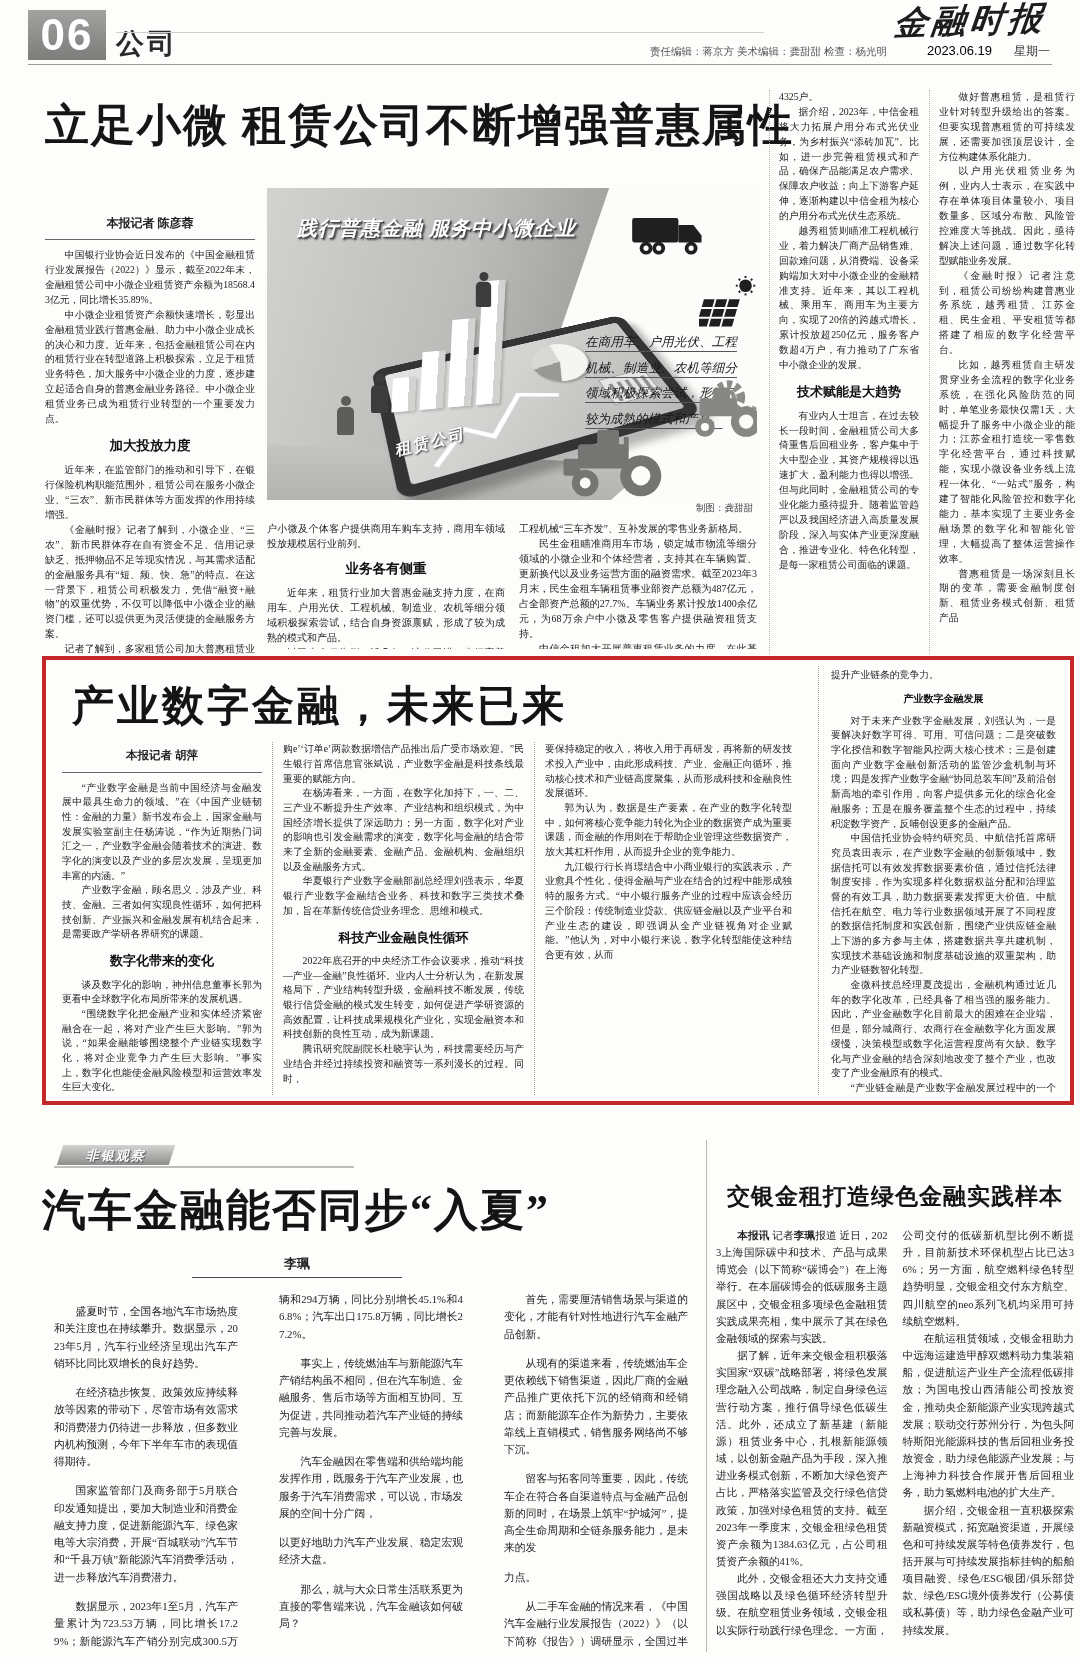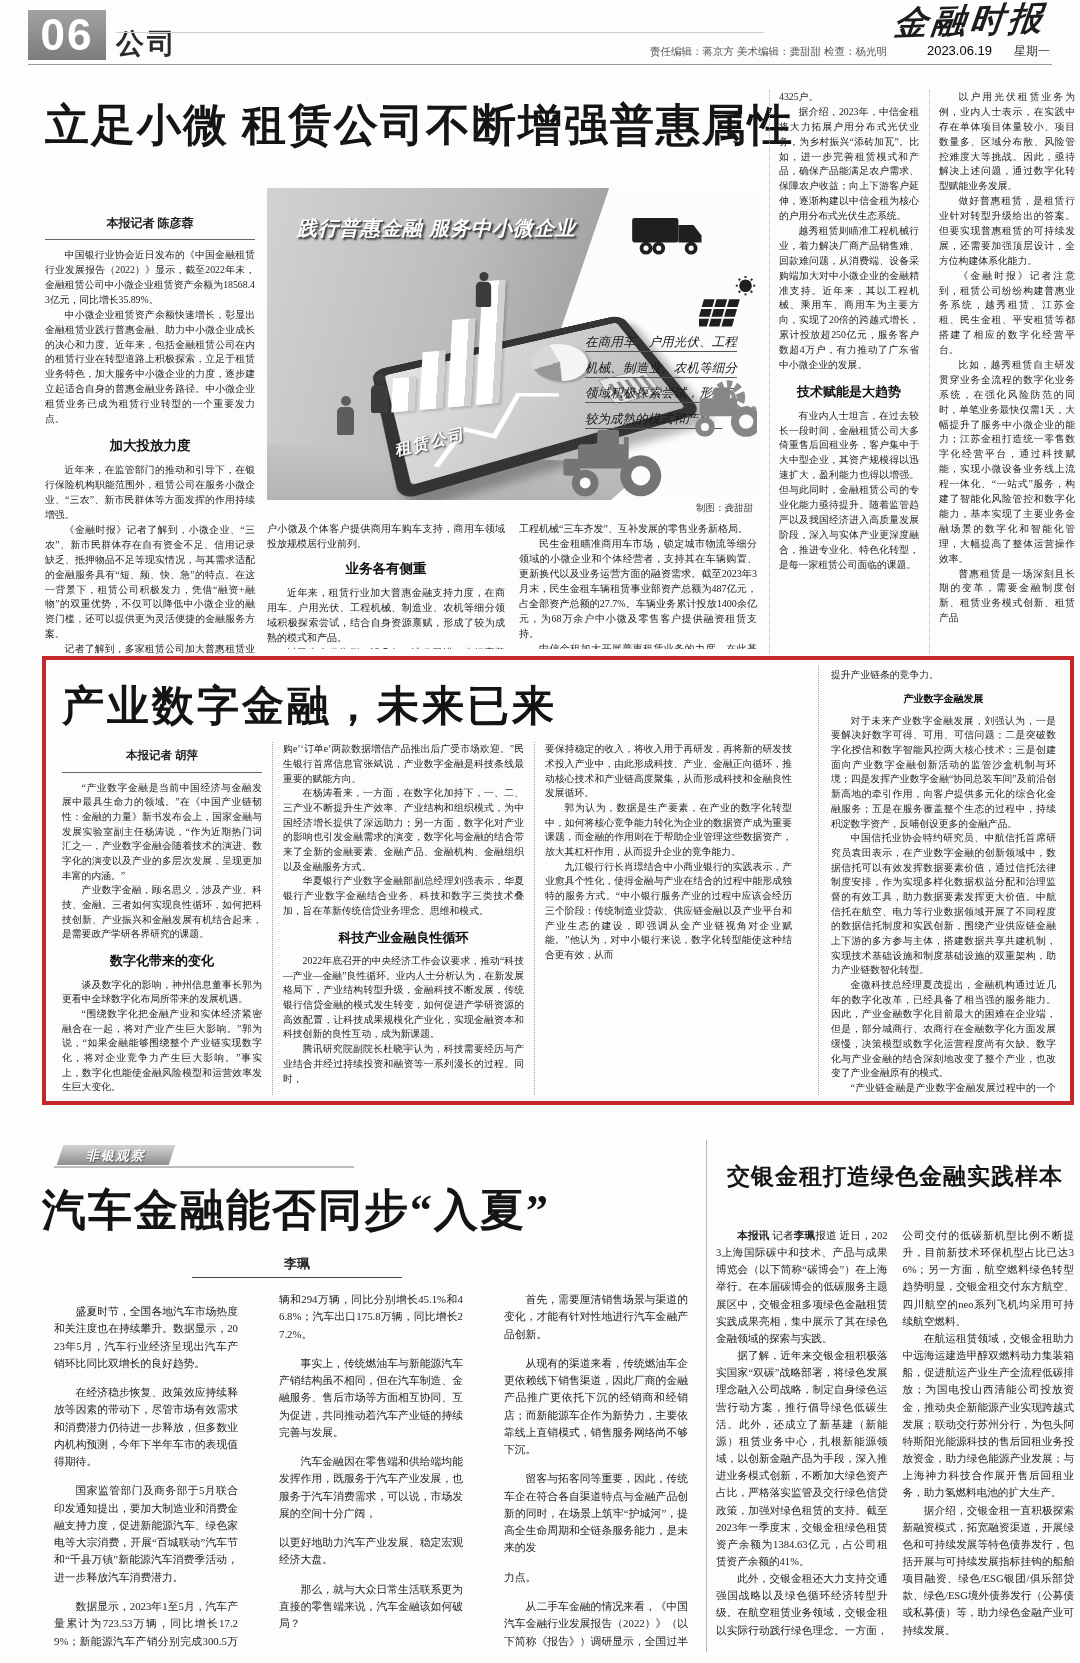--- a/index.html
+++ b/index.html
@@ -79,21 +79,21 @@
   .ic-solar { right:-4px; top:88px; width:62px; }
   .ic-gears { right:-8px; top:188px; width:58px; }
   .ic-tractor-big { right:80px; bottom:-4px; width:116px; }
   .ic-tractor-small { right:-16px; bottom:56px; width:86px; }
 
   
   .red-box { position:absolute; left:42px; top:656px; width:1032px; height:449px;
     border:4px solid #c4282b; background:#fdfdfb; padding:6px 12px 6px 14px; }
   .box-inner { display:flex; height:100%; }
   .box-left { flex:1; display:flex; flex-direction:column; min-width:0; }
-  .box-headline { font:bold 42px/1.15 "Liberation Serif",serif; letter-spacing:3px; color:#141414; margin:16px 0 12px 2px; white-space:nowrap; }
+  .box-headline { font:bold 42px/1.15 "Liberation Serif",serif; letter-spacing:3px; color:#141414; margin:16px 0 12px 12px; white-space:nowrap; }
   .box-cols { display:flex; flex:1; overflow:hidden; font-size:9.8px; line-height:1.5; }
   .box-col { overflow:hidden; padding:0 10px; }
   .box-col + .box-col { border-left:1px dotted #a0a09e; }
   .bc1 { width:212px; padding-left:2px; }
   .bc2 { width:262px; }
   .bc3 { width:268px; }
   .box-col .byline { font-size:11.5px; }
   .box-col .subhd { font-size:13px; }
   .box-right { width:240px; border-left:1px dotted #a0a09e; padding:2px 2px 0 12px; overflow:hidden;
     font-size:9.8px; line-height:1.5; }
@@ -112,21 +112,21 @@
   .bl-byline { position:absolute; left:150px; top:152px; width:210px; text-align:center;
     font:bold 13px/1 "Liberation Serif",serif; padding-bottom:7px; border-bottom:1px solid #4a4a4a; }
   .bl-body { position:absolute; left:0; top:186px; width:658px; height:366px; overflow:hidden;
     column-count:3; column-gap:17px; font-size:10.8px; line-height:1.6; }
   .bl-body p { margin:12px; text-indent:2em; text-align:justify; word-break:break-all; }
   .bl-body p.cont { text-indent:0; }
 
   
   .v-div { position:absolute; left:706px; top:1140px; width:1px; height:512px; background:#b8b8b6; }
   .br { position:absolute; left:716px; top:1105px; width:358px; height:558px; overflow:hidden; }
-  .br-headline { position:absolute; left:0; top:58px; width:358px; text-align:center;
+  .br-headline { position:absolute; left:0; top:78px; width:358px; text-align:center;
     font:bold 23px/1.2 "Liberation Serif",serif; letter-spacing:1px; color:#141414; white-space:nowrap; }
   .br-body { position:absolute; left:0; top:122px; width:358px; height:430px; overflow:hidden;
     column-count:2; column-gap:15px; font-size:10.6px; line-height:1.62; }
   .br-body p { margin:0; text-indent:2em; text-align:justify; word-break:break-all; }
   .br-body .lead b { font-weight:bold; }
 </style>
 </head>
 <body>
 
 <div class="page">
@@ -289,22 +289,22 @@
 
     <div class="t-col4 bd">
       <p class="cont">4325户。</p>
       <p>据介绍，2023年，中信金租将大力拓展户用分布式光伏业务，为乡村振兴“添砖加瓦”。比如，进一步完善租赁模式和产品，确保产品能满足农户需求、保障农户收益；向上下游客户延伸，逐渐构建以中信金租为核心的户用分布式光伏生态系统。</p>
       <p>越秀租赁则瞄准工程机械行业，着力解决厂商产品销售难、回款难问题，从消费端、设备采购端加大对中小微企业的金融精准支持。近年来，其以工程机械、乘用车、商用车为主要方向，实现了20倍的跨越式增长，累计投放超250亿元，服务客户数超4万户，有力推动了广东省中小微企业的发展。</p>
       <div class="subhd">技术赋能是大趋势</div>
       <p>有业内人士坦言，在过去较长一段时间，金融租赁公司大多倚重售后回租业务，客户集中于大中型企业，其资产规模得以迅速扩大，盈利能力也得以增强。但与此同时，金融租赁公司的专业化能力亟待提升。随着监管趋严以及我国经济进入高质量发展阶段，深入与实体产业更深度融合，推进专业化、特色化转型，是每一家租赁公司面临的课题。</p>
     </div>
 
     <div class="t-col5 bd">
+      <p>做好普惠租赁，是租赁行业针对转型升级给出的答案。但要实现普惠租赁的可持续发展，还需要加强顶层设计，全方位构建体系化能力。</p>
       <p>以户用光伏租赁业务为例，业内人士表示，在实践中存在单体项目体量较小、项目数量多、区域分布散、风险管控难度大等挑战。因此，亟待解决上述问题，通过数字化转型赋能业务发展。</p>
-      <p>做好普惠租赁，是租赁行业针对转型升级给出的答案。但要实现普惠租赁的可持续发展，还需要加强顶层设计，全方位构建体系化能力。</p>
       <p>《金融时报》记者注意到，租赁公司纷纷构建普惠业务系统，越秀租赁、江苏金租、民生金租、平安租赁等都搭建了相应的数字化经营平台。</p>
       <p>比如，越秀租赁自主研发贯穿业务全流程的数字化业务系统，在强化风险防范的同时，单笔业务最快仅需1天，大幅提升了服务中小微企业的能力；江苏金租打造统一零售数字化经营平台，通过科技赋能，实现小微设备业务线上流程一体化、“一站式”服务，构建了智能化风险管控和数字化能力，基本实现了主要业务金融场景的数字化和智能化管理，大幅提高了整体运营操作效率。</p>
       <p>普惠租赁是一场深刻且长期的变革，需要金融制度创新、租赁业务模式创新、租赁产品</p>
     </div>
   </div>
 
   <div class="red-box">
     <div class="box-inner">
       <div class="box-left">
         <div class="box-headline">产业数字金融，未来已来</div>

